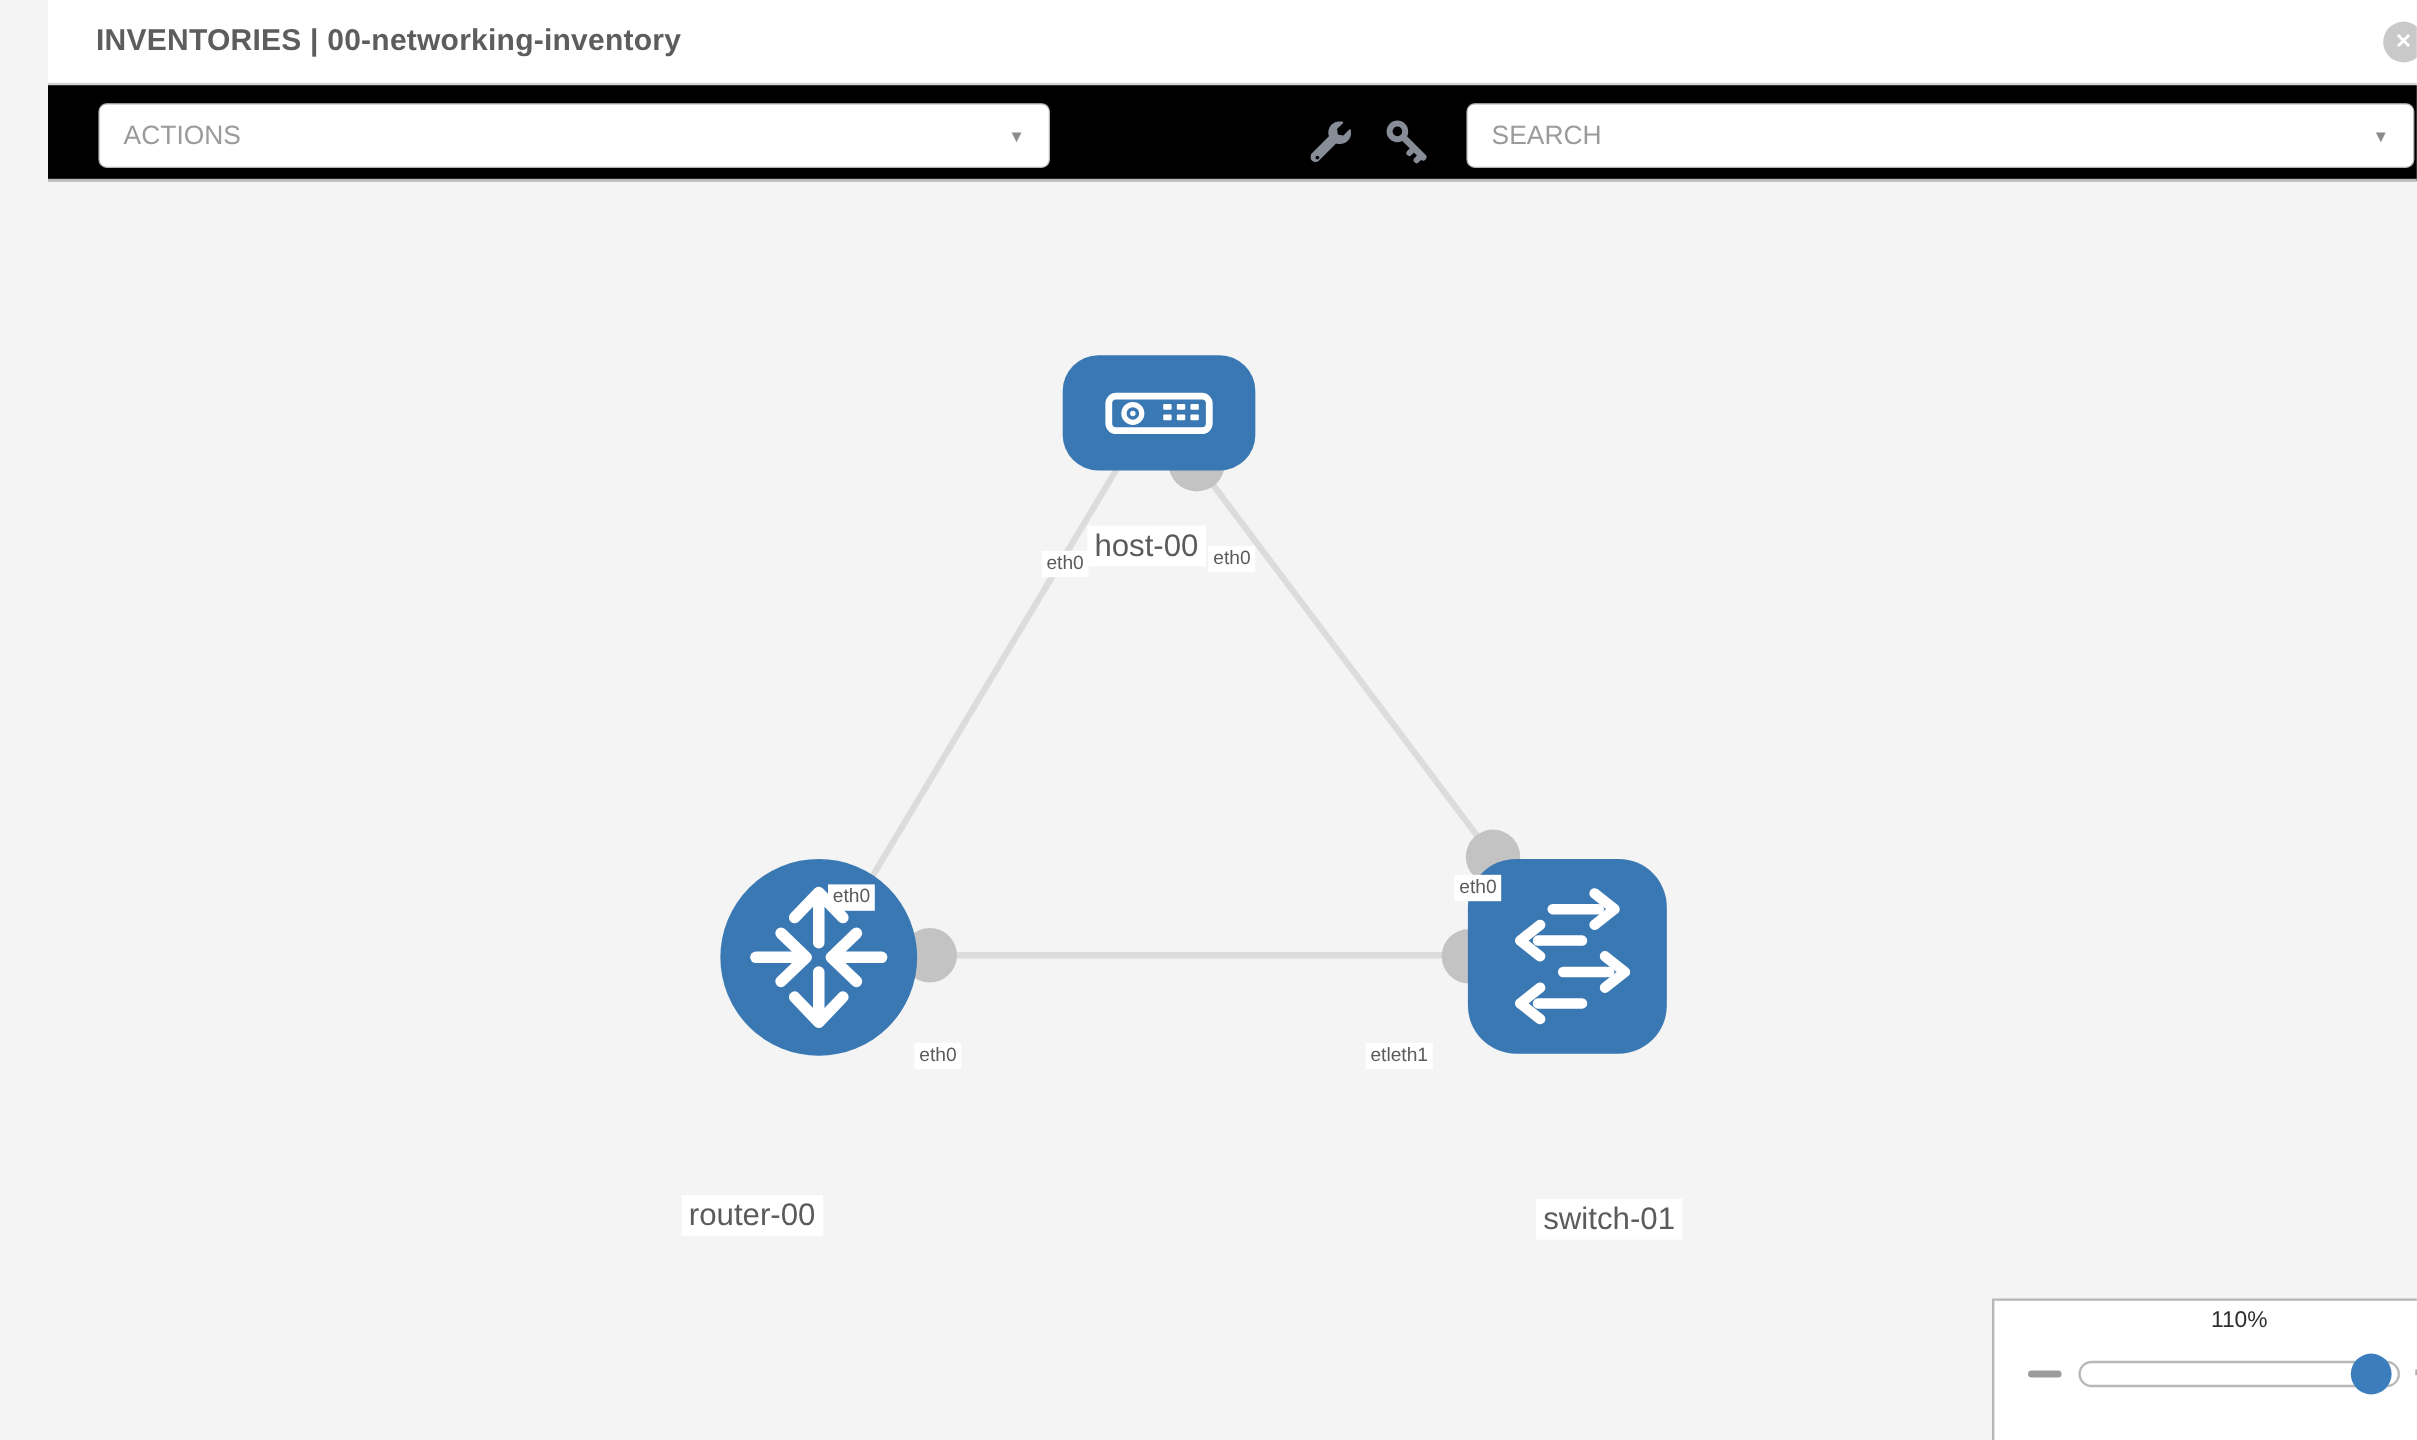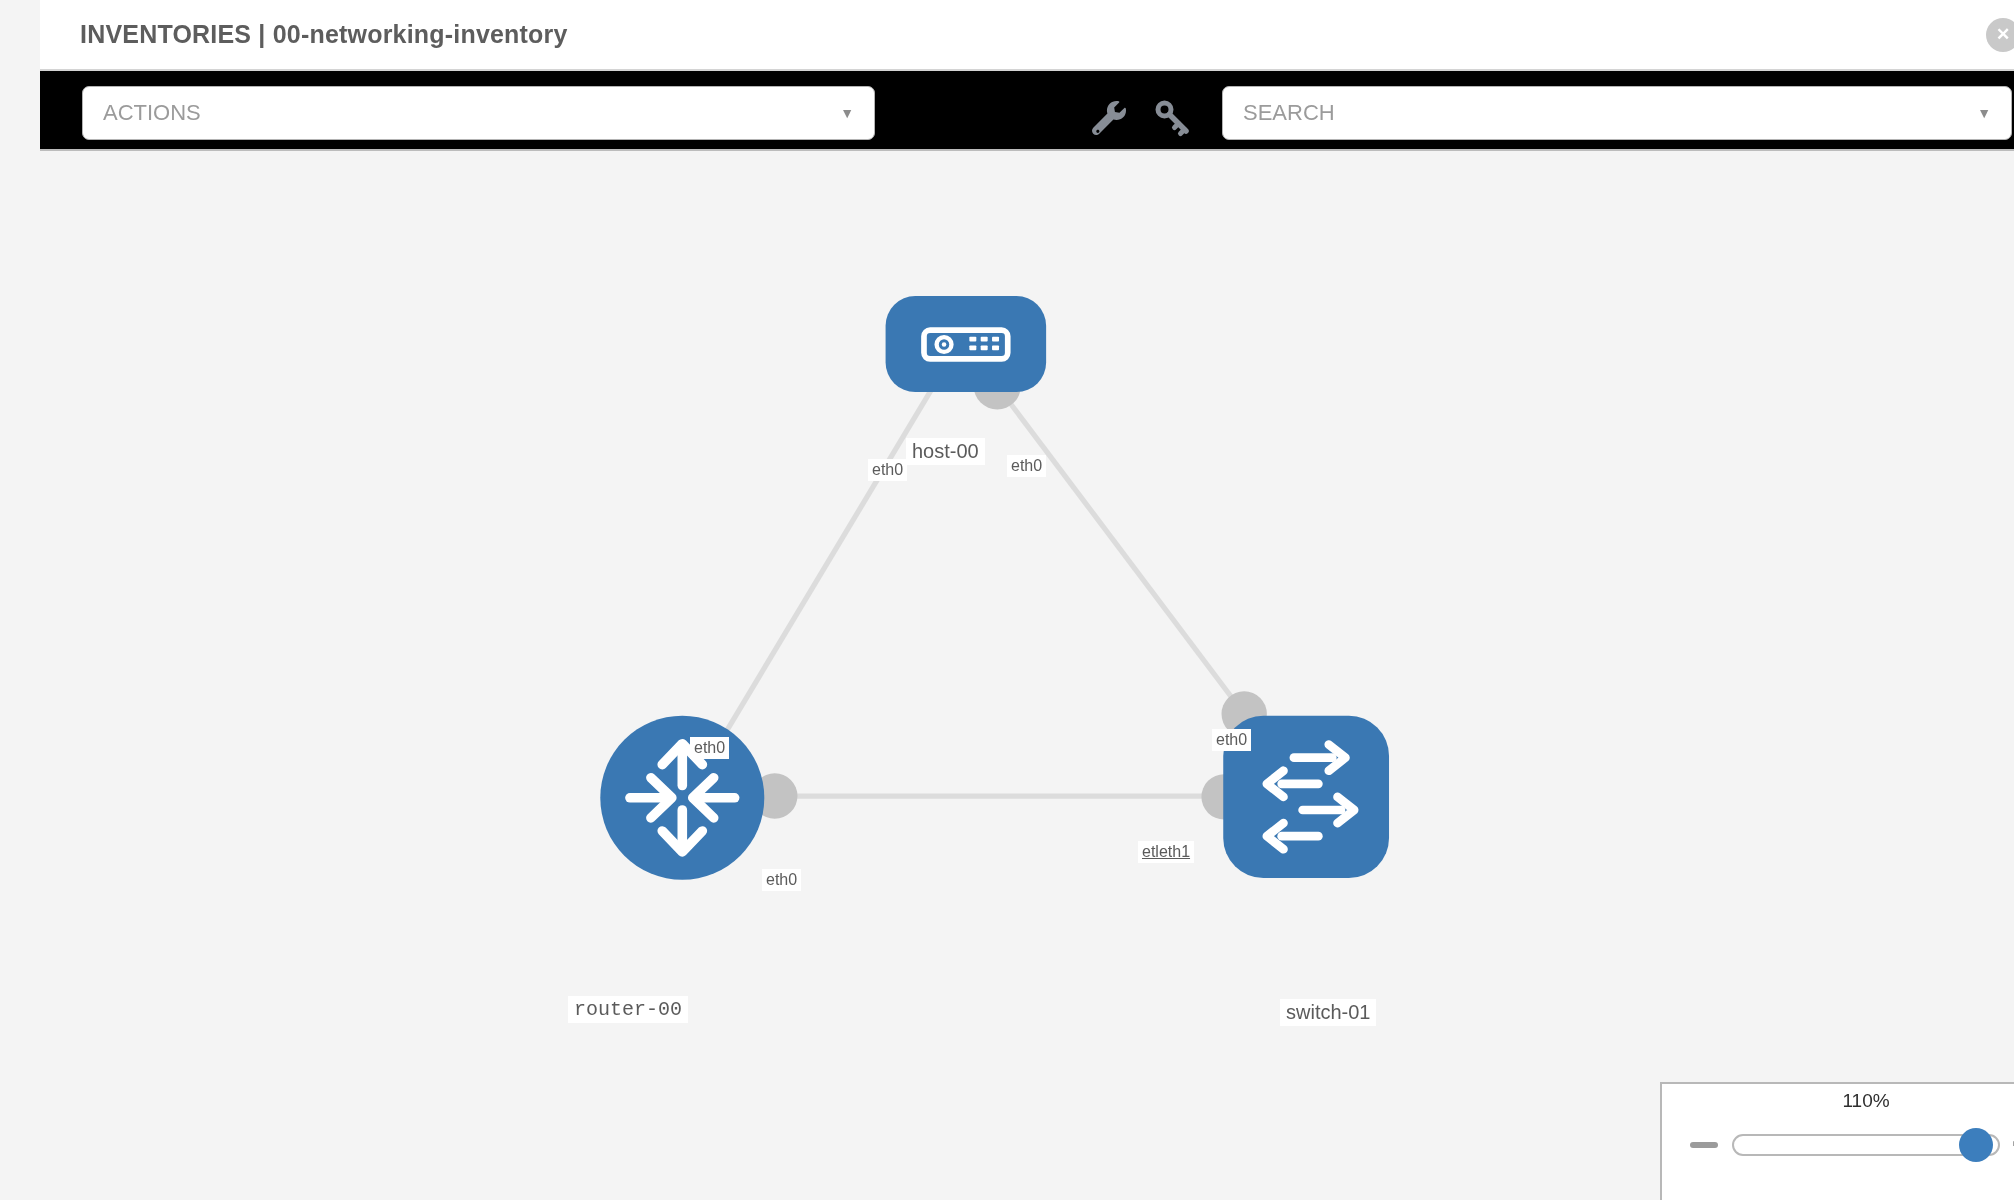--- a/index.html
+++ b/index.html
@@ -70,21 +70,21 @@
     background:#f4f4f4;overflow:hidden;
   }
   .graph-svg{position:absolute;left:0;top:0;}
 
   
   .decal{
     position:absolute;background:#ffffff;color:var(--label-text);
     white-space:nowrap;line-height:1.15;
   }
   .decal.if{font-size:16px;padding:2px 4px;}
-  .decal.node{font-size:20px;padding:2px 6px;}
+  .decal.node{font-size:26px;padding:2px 6px;}
 
   
   .zoom-panel{
     position:absolute;left:1620px;top:929px;width:400px;height:130px;
     background:#ffffff;border:2px solid #b8b8b8;
   }
   .zoom-value{
     position:absolute;left:70px;top:6px;width:268px;text-align:center;
     font-size:19px;color:#2f2f2f;
   }
@@ -215,23 +215,23 @@
     </svg>
 
     <div class="decal if" style="left:828px;top:306px;">eth0</div>
     <div class="decal node" style="left:866px;top:285px;">host-00</div>
     <div class="decal if" style="left:967px;top:302px;">eth0</div>
 
     <div class="decal if" style="left:650px;top:584px;">eth0</div>
     <div class="decal if" style="left:1172px;top:576px;">eth0</div>
 
     <div class="decal if" style="left:722px;top:716px;">eth0</div>
-    <div class="decal if" style="left:1098px;top:688px;text-decoration:underline;">etleth1</div>
-
-    <div class="decal node" style="left:528px;top:843px;font-family:Liberation Mono, monospace;">router-00</div>
+    <div class="decal if" style="left:1098px;top:716px;">etleth1</div>
+
+    <div class="decal node" style="left:528px;top:843px;">router-00</div>
     <div class="decal node" style="left:1240px;top:846px;">switch-01</div>
 
     <div class="zoom-panel">
       <div class="zoom-value">110%</div>
       <button class="zoom-minus">
         <span></span>
       </button>
       <div class="zoom-track">
         <div class="zoom-thumb"></div>
       </div>

